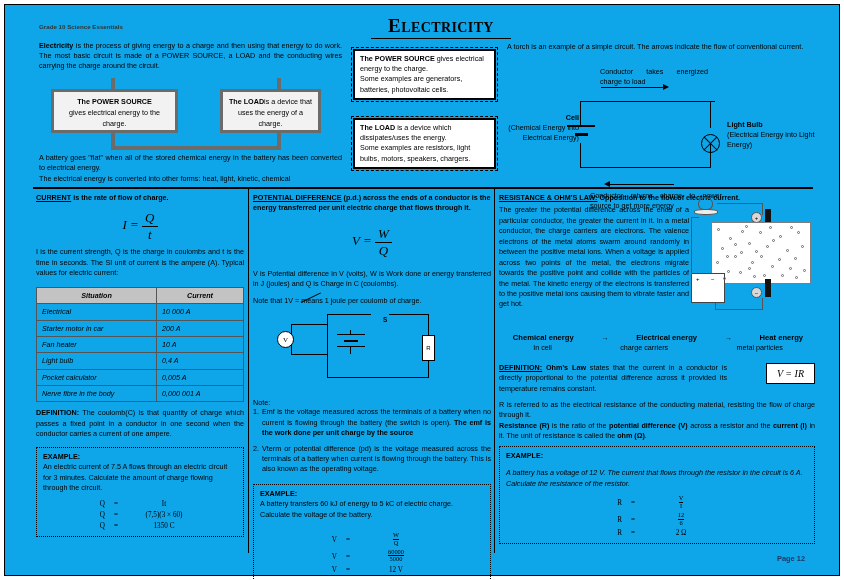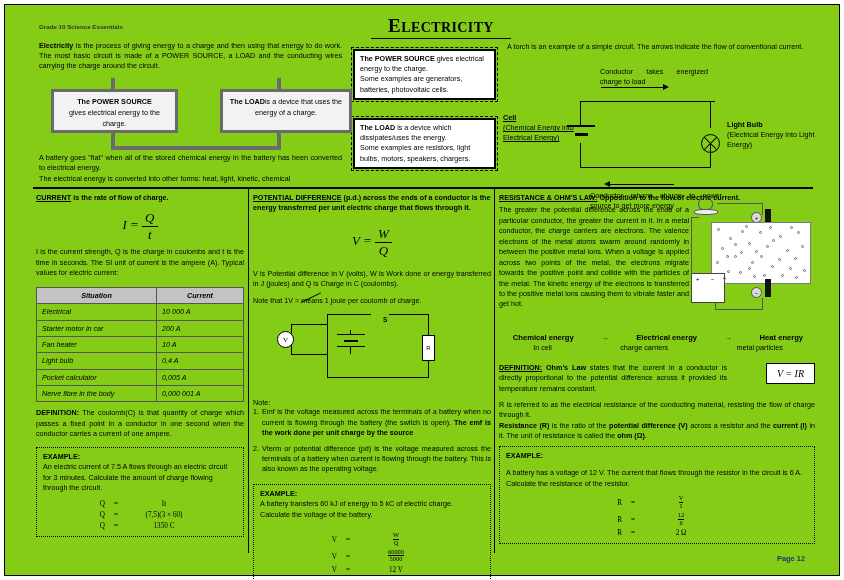--- a/index.html
+++ b/index.html
@@ -9,21 +9,21 @@
     background:#ffffff;
     font-family:"Liberation Sans", sans-serif;
     font-size:7.2px;
     color:#000;
     overflow:hidden;
   }
   .page {
     position:absolute; left:4px; top:4px;
     width:836px; height:572px;
     border:1px solid #000;
-    background:#84cc16;
+    background:#0ea5e9;
   }
   .inner { position:absolute; left:0; top:0; width:834px; height:570px; }
 
   
   .grade-line { position:absolute; left:34px; top:18px; font-size:6.2px; font-weight:bold; color:#333; }
   .title {
     position:absolute; left:366px; top:10px; width:140px; text-align:center;
     font-family:"Liberation Serif", serif;
     font-size:19px; font-weight:bold; letter-spacing:0.4px;
     border-bottom:1.6px solid #000; padding-bottom:1px;
@@ -43,21 +43,21 @@
   #ps-torn { left:348px; top:44px; width:143px; }
   #load-torn { left:348px; top:113px; width:143px; }
 
   
   .flowbox {
     position:absolute; background:#f2f2f2;
     border:3px solid #6b6b6b;
     text-align:center; line-height:1.5; padding:5px 4px;
   }
   #ps-box { left:46px; top:84px; width:127px; height:44px; }
-  #load-box { left:215px; top:84px; width:132px; height:44px; }
+  #load-box { left:215px; top:84px; width:101px; height:44px; }
   .connector { position:absolute; background:#6b6b6b; }
   #conn-v1 { left:106px; top:73px; width:4px; height:13px; }
   #conn-v2 { left:272px; top:73px; width:4px; height:13px; }
   #conn-v3 { left:106px; top:126px; width:4px; height:19px; }
   #conn-v4 { left:272px; top:126px; width:4px; height:19px; }
   #conn-h  { left:106px; top:141px; width:170px; height:4px; }
 
   .battery-note { position:absolute; left:34px; top:148px; width:303px; line-height:1.45; text-align:justify; }
 
   
@@ -76,21 +76,21 @@
   
   .arrowline { position:absolute; height:1.3px; background:#000; }
   .arrowhead { position:absolute; width:0; height:0; border-top:3.2px solid transparent; border-bottom:3.2px solid transparent; }
   #atop-l { left:96px; top:22px; width:64px; }
   #atop-h { left:158px; top:19px; border-left:6px solid #000; }
   #abot-l { left:105px; top:119px; width:64px; }
   #abot-h { left:99px; top:116px; border-right:6px solid #000; }
   .cap { position:absolute; line-height:1.4; }
   #cap-top { left:95px; top:2px; width:108px; text-align:justify; }
   #cap-bot { left:85px; top:126px; width:132px; text-align:justify; }
-  #cap-cell { left:-2px; top:48px; width:76px; text-align:left; line-height:1.4;text-decoration:underline; }
+  #cap-cell { left:-2px; top:48px; width:76px; text-align:right; line-height:1.4; }
   #cap-bulb { left:222px; top:55px; width:90px; line-height:1.4; }
   .bulb {
     position:absolute; left:196px; top:69px;
     width:19px; height:19px; border:1.4px solid #000; border-radius:50%;
   }
   .bulb:before, .bulb:after {
     content:""; position:absolute; left:-1px; top:7.6px; width:19px; height:1.3px; background:#000;
   }
   .bulb:before { transform:rotate(45deg); }
   .bulb:after  { transform:rotate(-45deg); }
@@ -507,21 +507,21 @@
   </div>
 
   <div class="para" style="position:absolute; left:494px; top:416px; width:316px;">
     <b>Resistance (R)</b><span> is the ratio of the </span><b>potential difference (V)</b><span> across a resistor and the </span><b>current (I)</b><span> in it. The unit of resistance is called the </span><b>ohm (Ω)</b><span>.</span>
   </div>
 
   <div class="para" style="position:absolute; left:494px; top:395px; width:316px;">R is referred to as the electrical resistance of the conducting material, resisting the flow of charge through it.</div>
 
   <div class="example" style="position:absolute; left:494px; top:441px; width:316px;">
     <div class="ex-title">EXAMPLE:</div>
-    <div style="margin-top:7px;">A battery has a voltage of 12 V. The current that flows through the resistor in the circuit is 6 A. Calculate the resistance of the resistor.</div>
+    <div style="margin-top:7px;font-style:italic;">A battery has a voltage of 12 V. The current that flows through the resistor in the circuit is 6 A. Calculate the resistance of the resistor.</div>
     <div class="calc" style="margin-top:6px;">
       <div class="calcrow">
         <span class="lhs">R</span>
         <span class="eq">=</span>
         <span class="rhs"><span class="minifrac"><span class="n">V</span><span class="d">I</span></span></span>
       </div>
       <div class="calcrow">
         <span class="lhs">R</span>
         <span class="eq">=</span>
         <span class="rhs"><span class="minifrac"><span class="n">12</span><span class="d">6</span></span></span>

